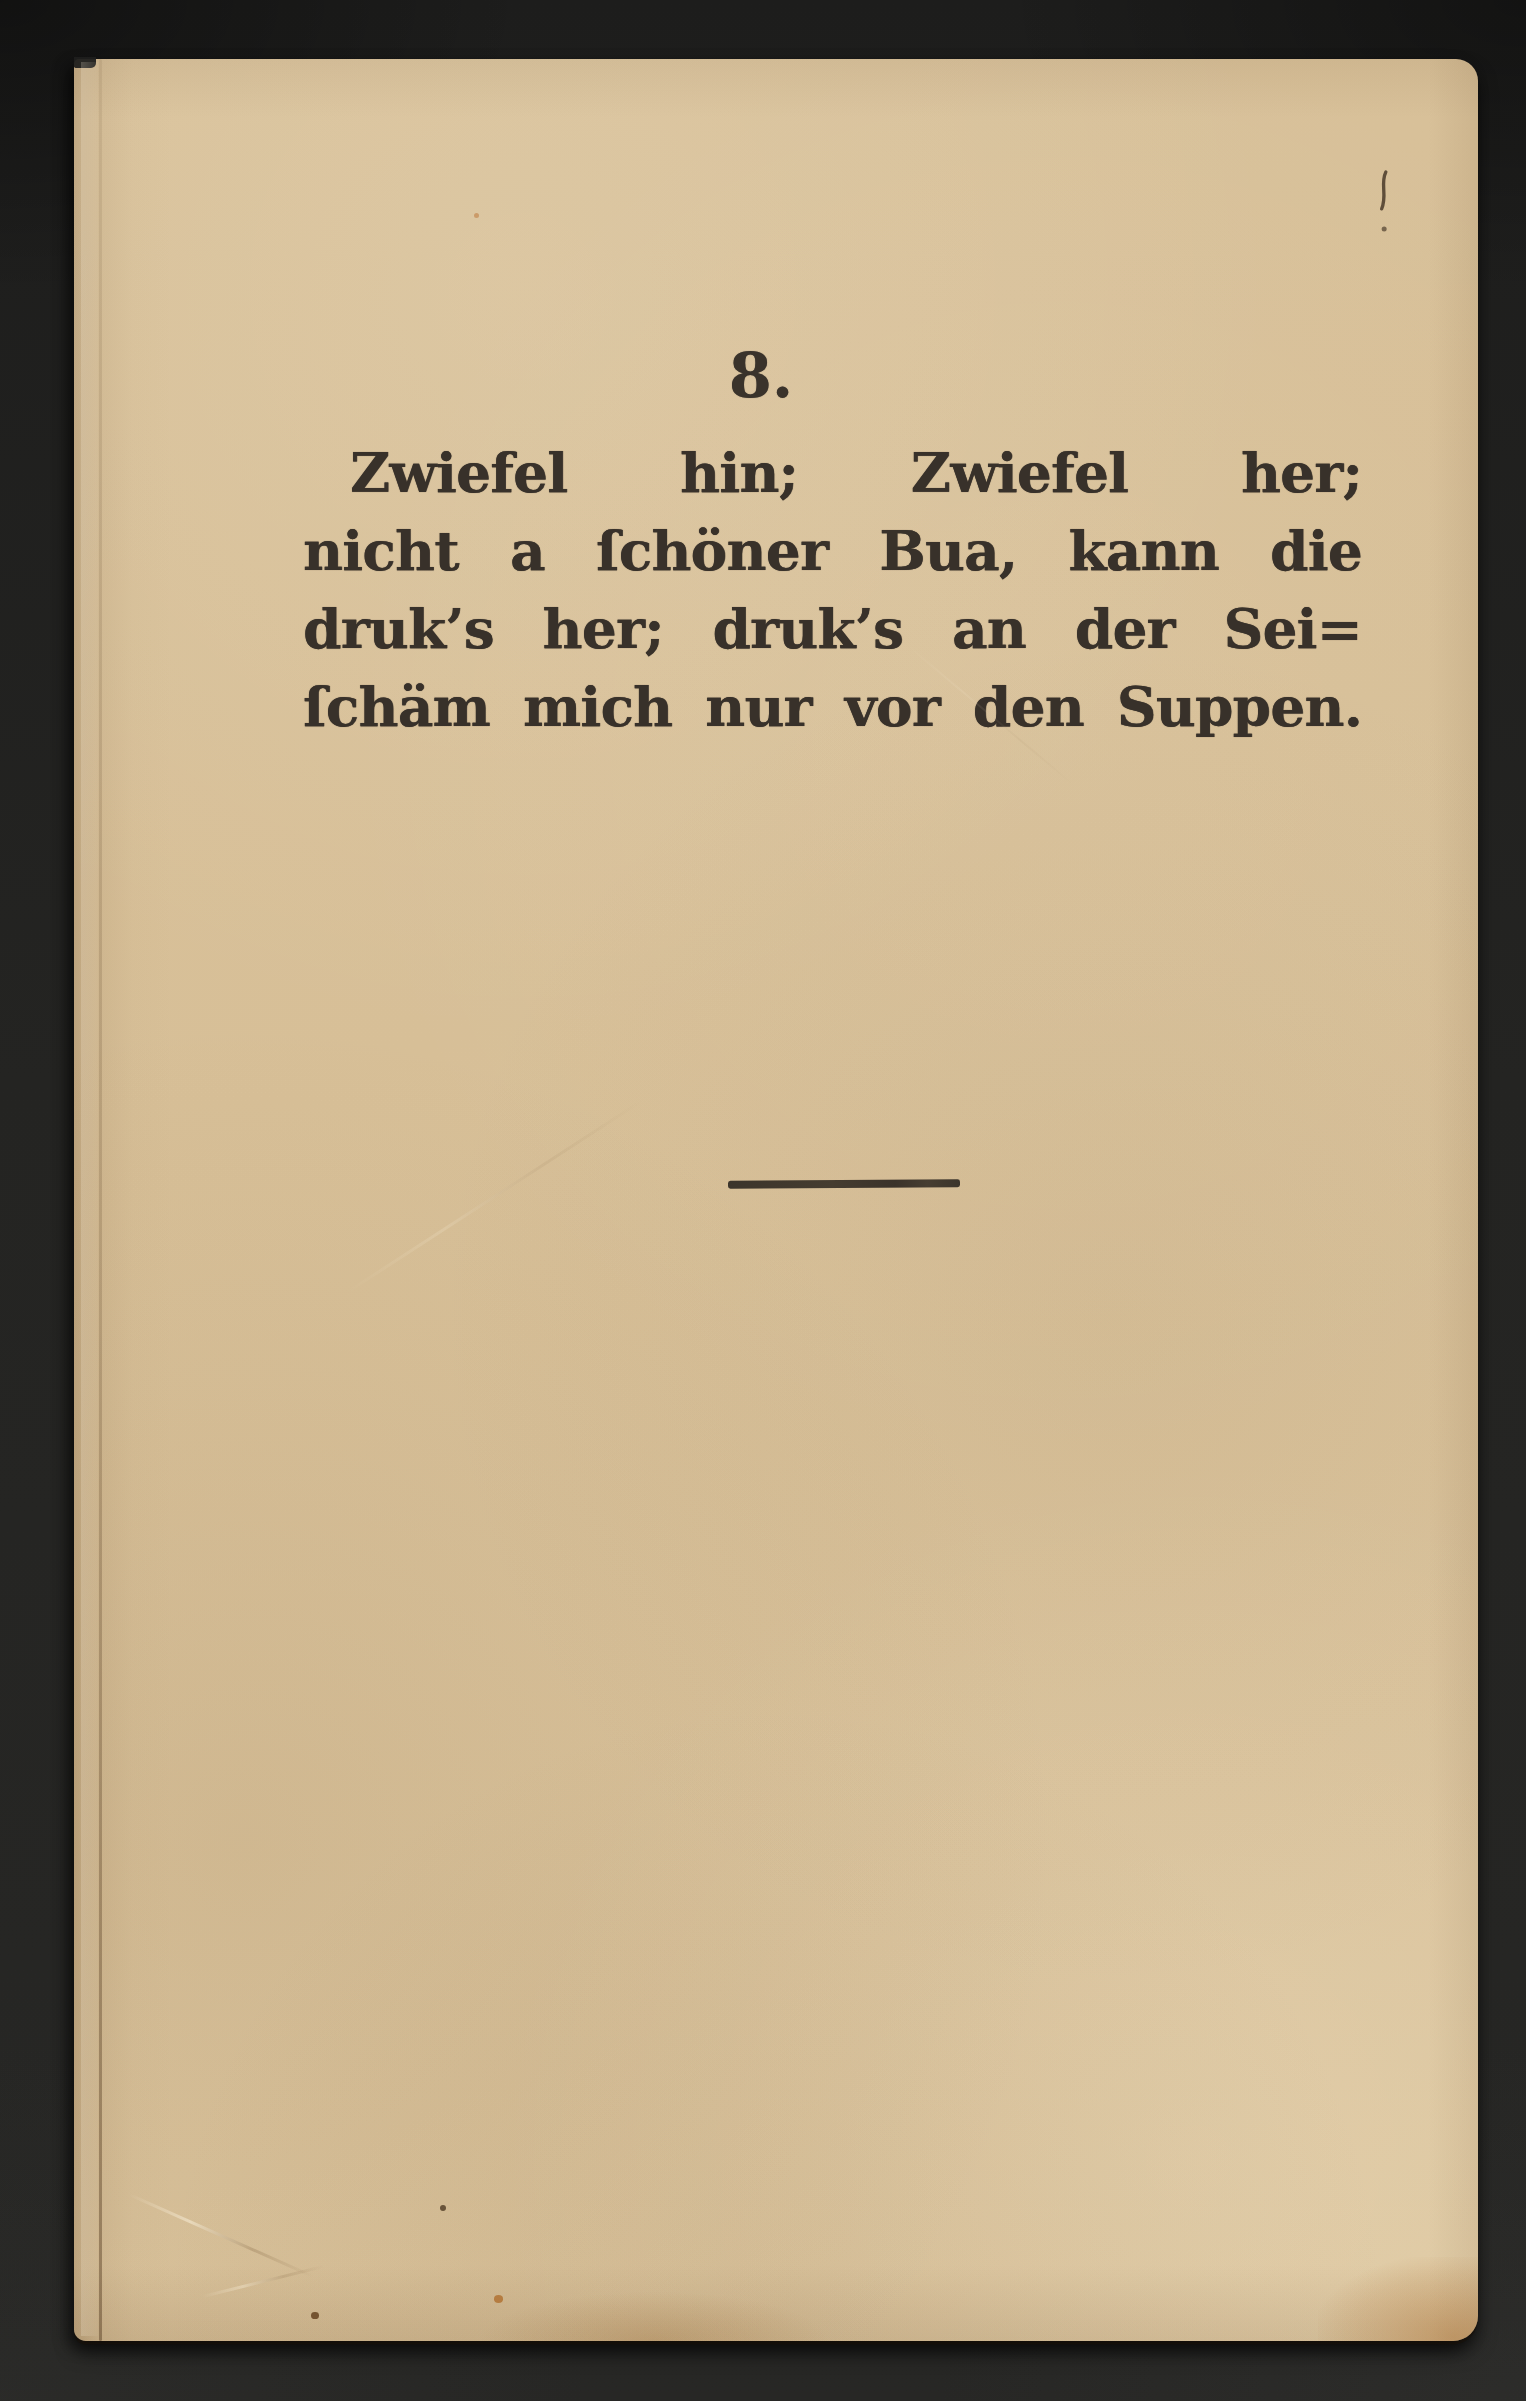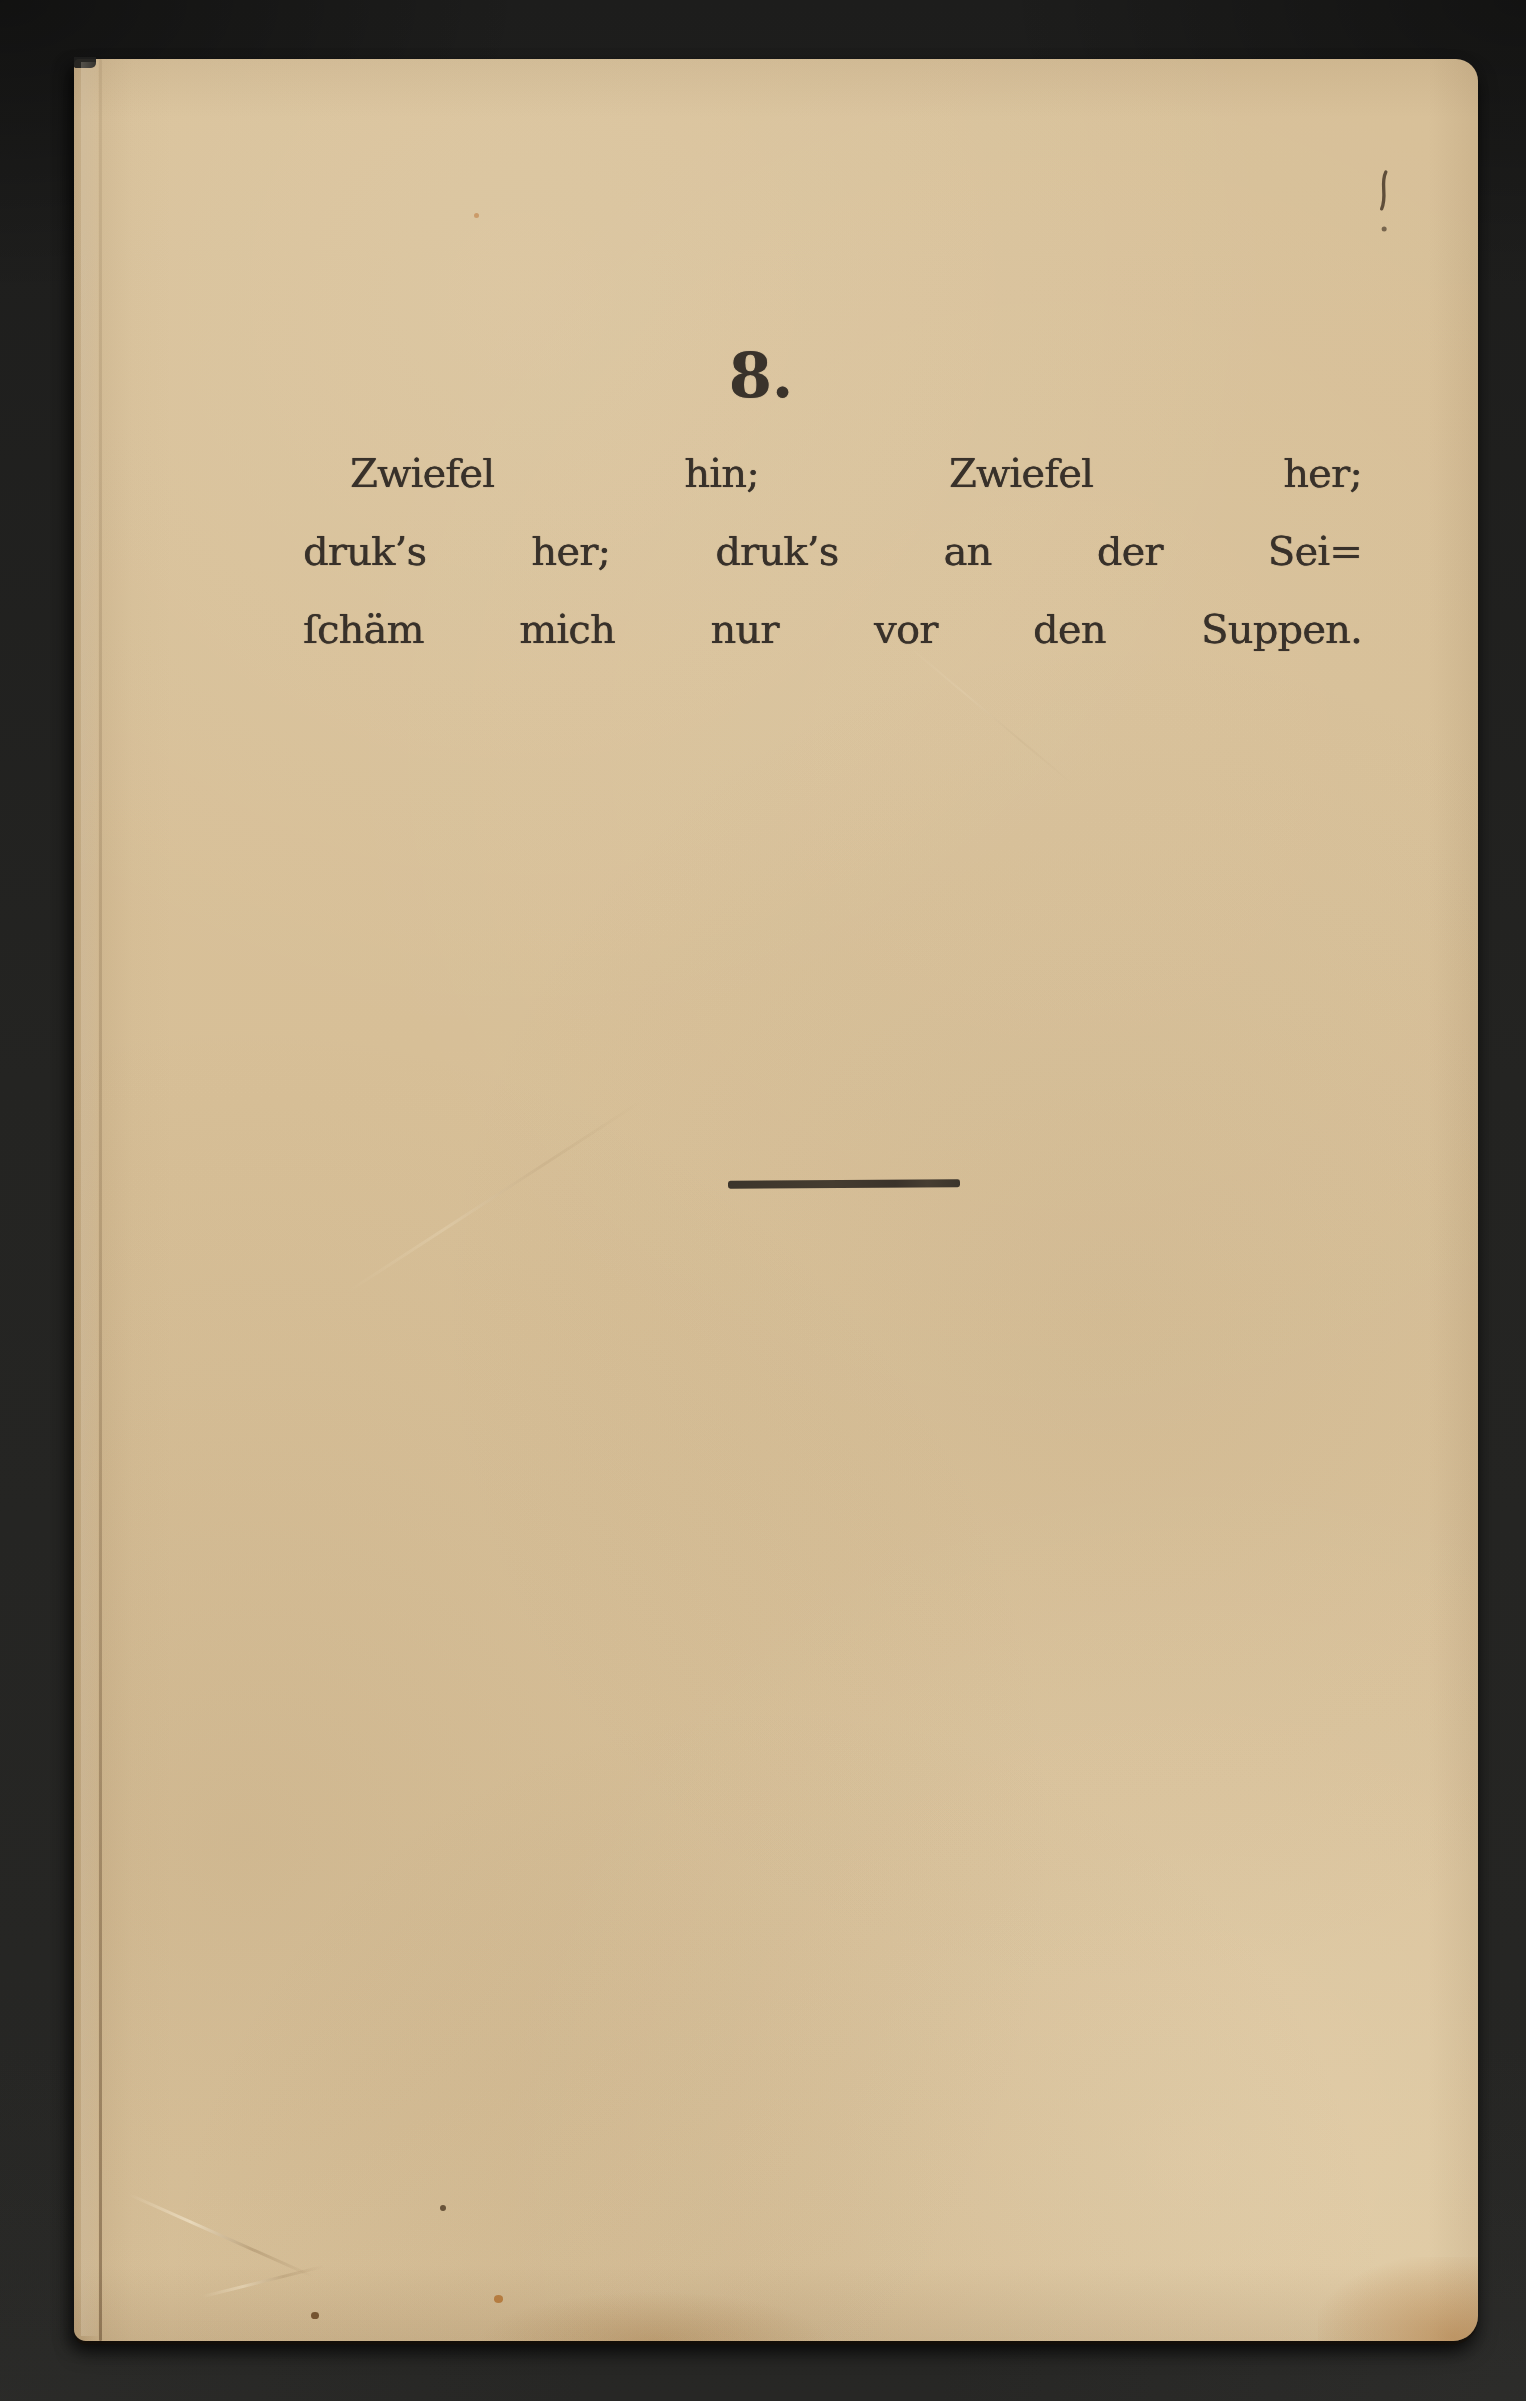--- a/index.html
+++ b/index.html
@@ -54,21 +54,21 @@
     position:absolute;top:3.4px;bottom:5px;left:6.7px;width:17px;
     background:linear-gradient(90deg, rgba(250,240,220,0.22), rgba(250,240,220,0.04));
   }
   .page-number{
     position:absolute;left:687px;top:286px;transform:translateX(-50%);
     font-size:62px;line-height:1;font-weight:bold;color:#3a332b;
     text-shadow:0 0 0.8px rgba(58,51,43,0.75);
   }
   .verse{
     position:absolute;left:229px;top:375px;width:1059px;
-    font-size:40px;line-height:78px;font-weight:normal;color:#38312a;
+    font-size:55px;line-height:78px;font-weight:bold;color:#38312a;
     letter-spacing:-0.8px;
     text-shadow:0 0 0.8px rgba(56,49,42,0.8), 0.4px 0 0 rgba(56,49,42,0.55);
   }
   .verse .line{text-align:justify;text-align-last:justify;white-space:nowrap;}
   .verse .line.indent{text-indent:47px;}
   .divider{
     position:absolute;left:654px;top:1121px;width:232px;height:7.6px;
     background:linear-gradient(90deg,#3c352b 0%,#453c30 45%,#3a322a 72%,#473e32 86%,#3c352b 100%);
     border-radius:2.5px;transform:rotate(-0.4deg);
   }
@@ -99,20 +99,21 @@
 <div class="stage">
   <div class="paper">
 
     <div class="fold-highlight"></div>
     <div class="fold-line"></div>
 
     <div class="page-number">8.</div>
 
     <div class="verse">
       <div class="line indent">Zwiefel hin; Zwiefel her;</div>
+      <div class="line">nicht a ſchöner Bua, kann die</div>
       <div class="line">druk’s her; druk’s an der Sei=</div>
       <div class="line">ſchäm mich nur vor den Suppen.</div>
     </div>
 
     <div class="divider"></div>
 
     <svg class="ink-squiggle" width="22" height="72" viewBox="0 0 26 86">
       <path d="M14 6 C 7 20, 16 34, 9 50" stroke="#4a3b2a" stroke-width="4" fill="none" stroke-linecap="round"></path>
       <circle cx="12" cy="74" r="3" fill="#4a3b2a" opacity="0.8"></circle>
     </svg>

